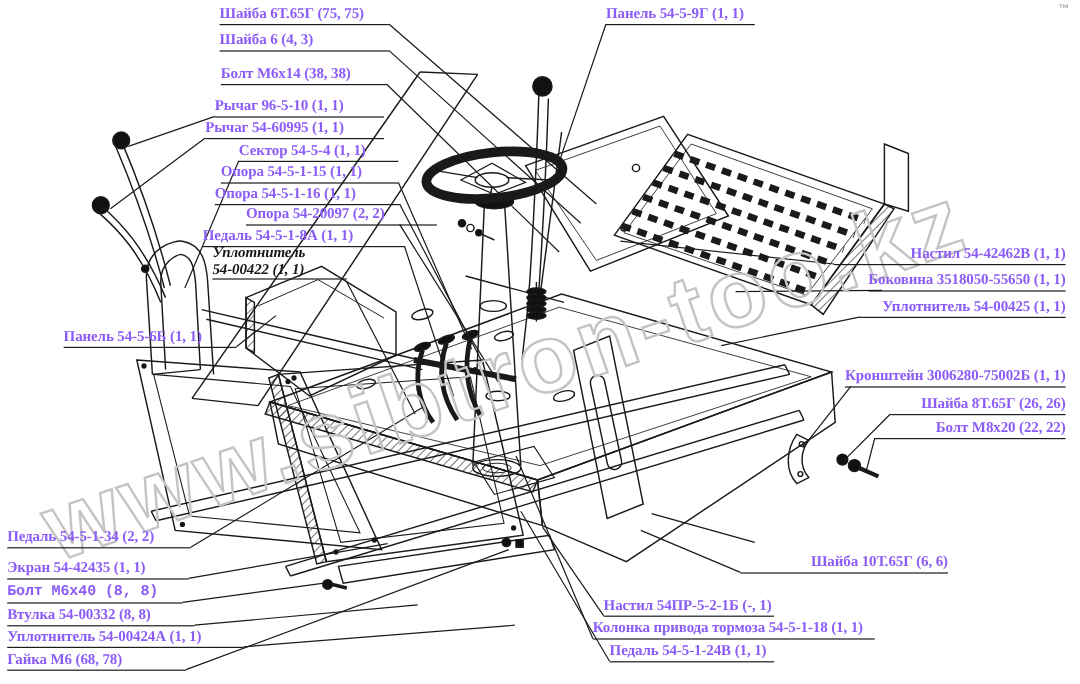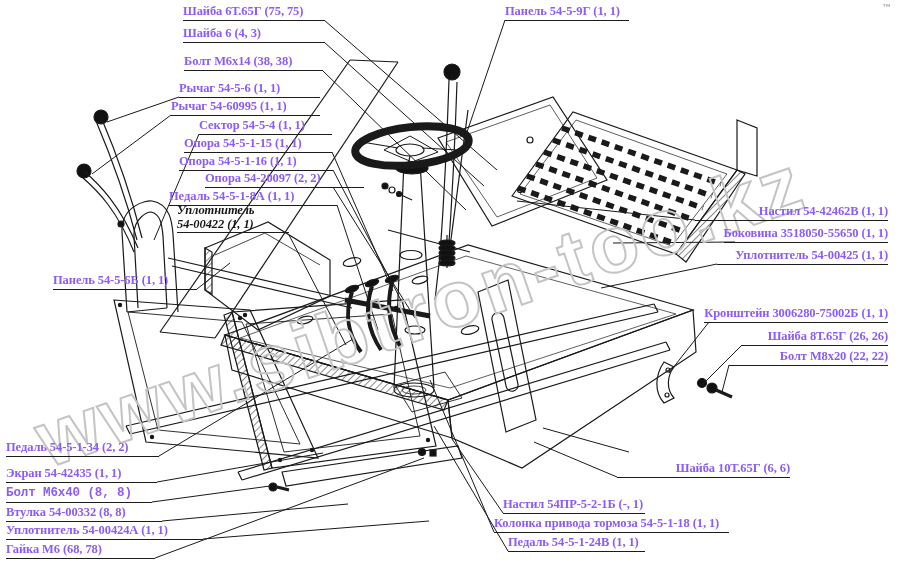--- a/index.html
+++ b/index.html
@@ -228,21 +228,21 @@
       <line x1="494" y1="532" x2="430" y2="380"></line>
       <line x1="508" y1="551" x2="434" y2="426"></line>
     </g>
 
     <text transform="translate(48 468) rotate(-19)" font-family="Liberation Sans, sans-serif" font-weight="700" font-size="80" letter-spacing="4" fill="none" stroke="#c4c4c4" stroke-width="2">www.sibtron-too.kz</text>
   </svg>
 
   <div class="co" style="left:183px;top:4px;min-width:141px;">Шайба 6Т.65Г (75, 75)</div>
   <div class="co" style="left:183px;top:26px;min-width:141px;">Шайба 6 (4, 3)</div>
   <div class="co" style="left:184px;top:54px;min-width:138px;">Болт М6х14 (38, 38)</div>
-  <div class="co" style="left:179px;top:81px;min-width:141px;">Рычаг 54-5-6 (1, 1)</div>
+  <div class="co" style="left:179px;top:81px;min-width:141px;">Рычаг 96-5-10 (1, 1)</div>
   <div class="co" style="left:171px;top:99px;min-width:149px;">Рычаг 54-60995 (1, 1)</div>
   <div class="co" style="left:199px;top:118px;min-width:133px;">Сектор 54-5-4 (1, 1)</div>
   <div class="co" style="left:184px;top:136px;min-width:148px;">Опора 54-5-1-15 (1, 1)</div>
   <div class="co" style="left:179px;top:154px;min-width:154px;">Опора 54-5-1-16 (1, 1)</div>
   <div class="co" style="left:174px;top:171px;min-width:159px;margin-left:31px;">Опора 54-20097 (2, 2)</div>
   <div class="co" style="left:169px;top:189px;min-width:168px;">Педаль 54-5-1-8А (1, 1)</div>
   <div class="co2" style="left:177px;top:203px;">
     <span class="l1">Уплотнитель</span>
     <span class="l2" style="min-width:112px;">54-00422 (1, 1)</span>
   </div>

